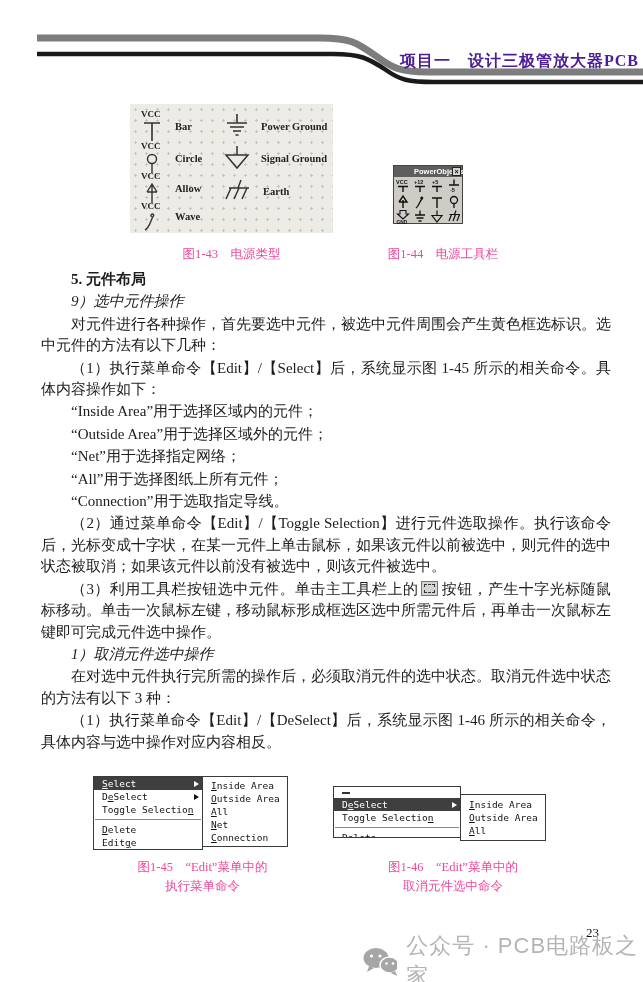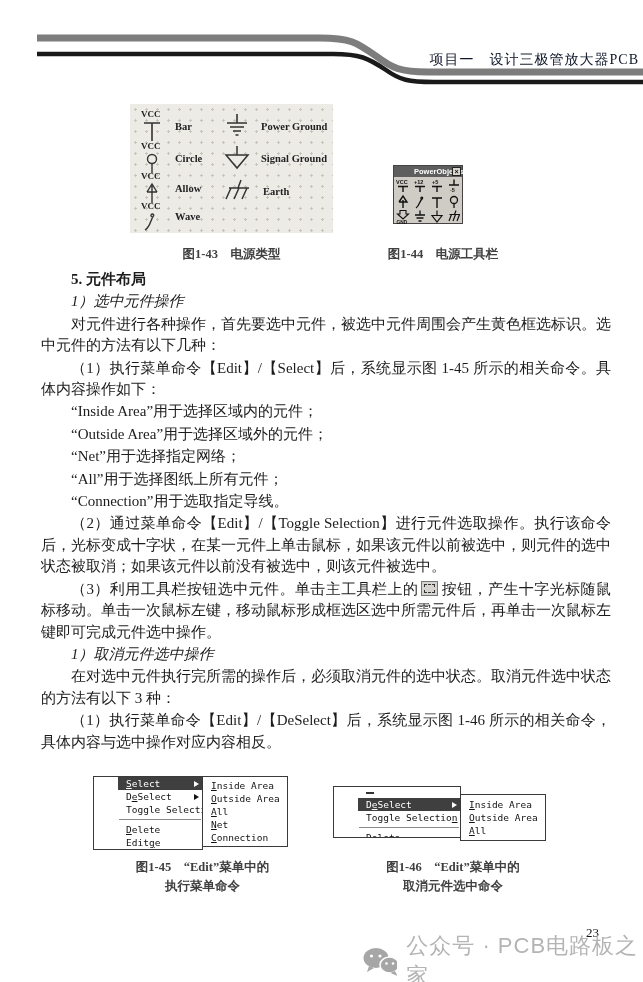--- a/index.html
+++ b/index.html
@@ -1,57 +1,57 @@
 <!DOCTYPE html>
 <html><head>
 <meta charset="utf-8">
 <style>
   html,body{margin:0;padding:0;background:#ffffff;}
   .page{position:relative;width:643px;height:982px;background:#fff;overflow:hidden;
         font-family:"Liberation Serif","DejaVu Serif",serif;color:#1c1c1c;}
   
   .hdr-svg{position:absolute;left:0;top:0;}
-  .hdr-title{position:absolute;top:51px;right:4px;font-size:14px;font-weight:normal;
-             letter-spacing:1px;color:#0f172a;}
+  .hdr-title{position:absolute;top:51px;right:4px;font-size:16px;font-weight:bold;
+             letter-spacing:1px;color:#4c1d95;}
   
   .fig43{position:absolute;left:130px;top:104px;width:203px;height:129px;
          background:#edebe6;background-image:radial-gradient(#c9c4bb 1px,transparent 1.2px);
          background-size:11px 11px;}
   .entry{position:absolute;display:flex;align-items:center;gap:9px;}
   .entry .lbl{font-size:10.5px;font-weight:600;color:#222;white-space:nowrap;}
   .sym{flex:0 0 auto;}
   
   .pw{position:absolute;left:393px;top:165px;width:70px;height:59px;background:#cfccc6;
       border:1px solid #444;box-sizing:border-box;}
   .pw-title{height:11px;background:#5e5e5e;color:#fff;display:flex;align-items:center;
             font-family:"Liberation Sans","DejaVu Sans",sans-serif;font-size:7.5px;
             font-weight:bold;padding-left:20px;position:relative;}
   .pw-close{position:absolute;right:1px;top:1px;width:9px;height:9px;background:#d9d6d0;
             border:1px solid #222;box-sizing:border-box;font-size:7px;line-height:7px;
             text-align:center;color:#111;font-family:"Liberation Sans",sans-serif;font-weight:bold;}
   .pw-grid{display:grid;grid-template-columns:repeat(4,1fr);grid-auto-rows:15.5px;
            padding-top:1px;}
   .pw-cell{display:flex;align-items:center;justify-content:center;}
   
-  .cap{position:absolute;font-size:12.5px;color:#404040;text-align:center;line-height:19px;font-weight:bold;}
+  .cap{position:absolute;font-size:12.5px;color:#ec4899;text-align:center;line-height:19px;}
   
   .bodytext{position:absolute;left:40px;top:268px;width:572px;font-size:15px;
             line-height:21.4px;text-align:justify;}
   .bodytext p{margin:1px;}
   .indent{text-indent:2em;}
   .head{font-weight:bold;}
   .kai{font-style:italic;}
   .selbtn{display:inline-block;width:15px;height:13px;background:#d7d4cf;
           border:1px solid #777;vertical-align:-2px;position:relative;margin:0 3px;}
   .selbtn::before{content:"";position:absolute;left:2px;top:2px;right:2px;bottom:2px;
                   border:1px dashed #333;}
   
   .menu{position:absolute;background:#fff;border:1px solid #3a3a3a;
         font-family:"DejaVu Sans Mono","Liberation Mono",monospace;font-size:9.5px;
-        color:#111;box-sizing:border-box;padding-left:24px;}
+        color:#111;box-sizing:border-box;}
   .mrow{height:13px;line-height:13px;padding:0 12px 0 8px;white-space:nowrap;position:relative;}
   .mrow.hl{background:#3f3f3f;color:#fff;}
   .msep{border-top:1px solid #8a8a8a;margin:3px 1px;height:0;}
   .u{text-decoration:underline;}
   .arr{position:absolute;right:3px;top:3.5px;width:0;height:0;border-top:3px solid transparent;
        border-bottom:3px solid transparent;border-left:5px solid #111;}
   .mrow.hl .arr{border-left-color:#fff;}
   .partial{height:11px;position:relative;}
   .pfrag{position:absolute;left:8px;top:5px;width:8px;height:2px;background:#333;}
   .clip46{overflow:hidden;height:52px;}
@@ -196,21 +196,21 @@
           </svg>
       </div>
     </div>
   </div>
 
   <div class="cap" style="left:130px;top:245px;width:203px;">图1-43　电源类型</div>
   <div class="cap" style="left:373px;top:245px;width:140px;">图1-44　电源工具栏</div>
 
   <div class="bodytext">
     <p class="indent head">5. 元件布局</p>
-    <p class="indent kai">1）选中元件操作</p>
+    <p class="indent kai">9）选中元件操作</p>
     <p class="indent">对元件进行各种操作，首先要选中元件，被选中元件周围会产生黄色框选标识。选中元件的方法有以下几种：</p>
     <p class="indent">（1）执行菜单命令【Edit】/【Select】后，系统显示图 1-45 所示的相关命令。具体内容操作如下：</p>
     <p class="indent">“Inside Area”用于选择区域内的元件；</p>
     <p class="indent">“Outside Area”用于选择区域外的元件；</p>
     <p class="indent">“Net”用于选择指定网络；</p>
     <p class="indent">“All”用于选择图纸上所有元件；</p>
     <p class="indent">“Connection”用于选取指定导线。</p>
     <p class="indent">（2）通过菜单命令【Edit】/【Toggle Selection】进行元件选取操作。执行该命令后，光标变成十字状，在某一元件上单击鼠标，如果该元件以前被选中，则元件的选中状态被取消；如果该元件以前没有被选中，则该元件被选中。</p>
     <p class="indent"><span>（3）利用工具栏按钮选中元件。单击主工具栏上的</span><span class="selbtn"></span><span>按钮，产生十字光标随鼠标移动。单击一次鼠标左键，移动鼠标形成框选区选中所需元件后，再单击一次鼠标左键即可完成元件选中操作。</span></p>
     <p class="indent kai">1）取消元件选中操作</p>

